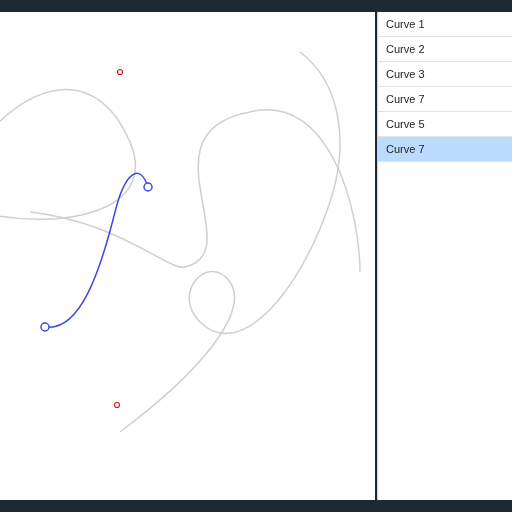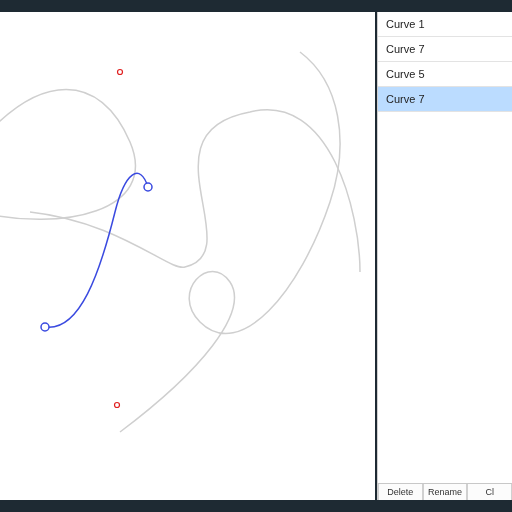--- a/index.html
+++ b/index.html
@@ -89,24 +89,21 @@
       <g id="control-group">
           <circle cx="120" cy="60" r="2.5" fill="none" stroke="#e02020" stroke-width="1.2"></circle>
           <circle cx="117" cy="393" r="2.5" fill="none" stroke="#e02020" stroke-width="1.2"></circle>
         </g>
     </svg>
   </div>
 
   <div class="side-pane">
     <div class="curve-list" id="curve-list">
         <div class="curve-item">Curve 1</div>
+        <div class="curve-item">Curve 2</div>
+        <div class="curve-item">Curve 3</div>
         <div class="curve-item">Curve 7</div>
         <div class="curve-item">Curve 5</div>
         <div class="curve-item selected">Curve 7</div>
       </div>
-    <div class="button-bar">
-      <button>Delete</button>
-      <button>Rename</button>
-      <button>Cl</button>
-    </div>
   </div>
 
 </div>
 
 </body></html>

